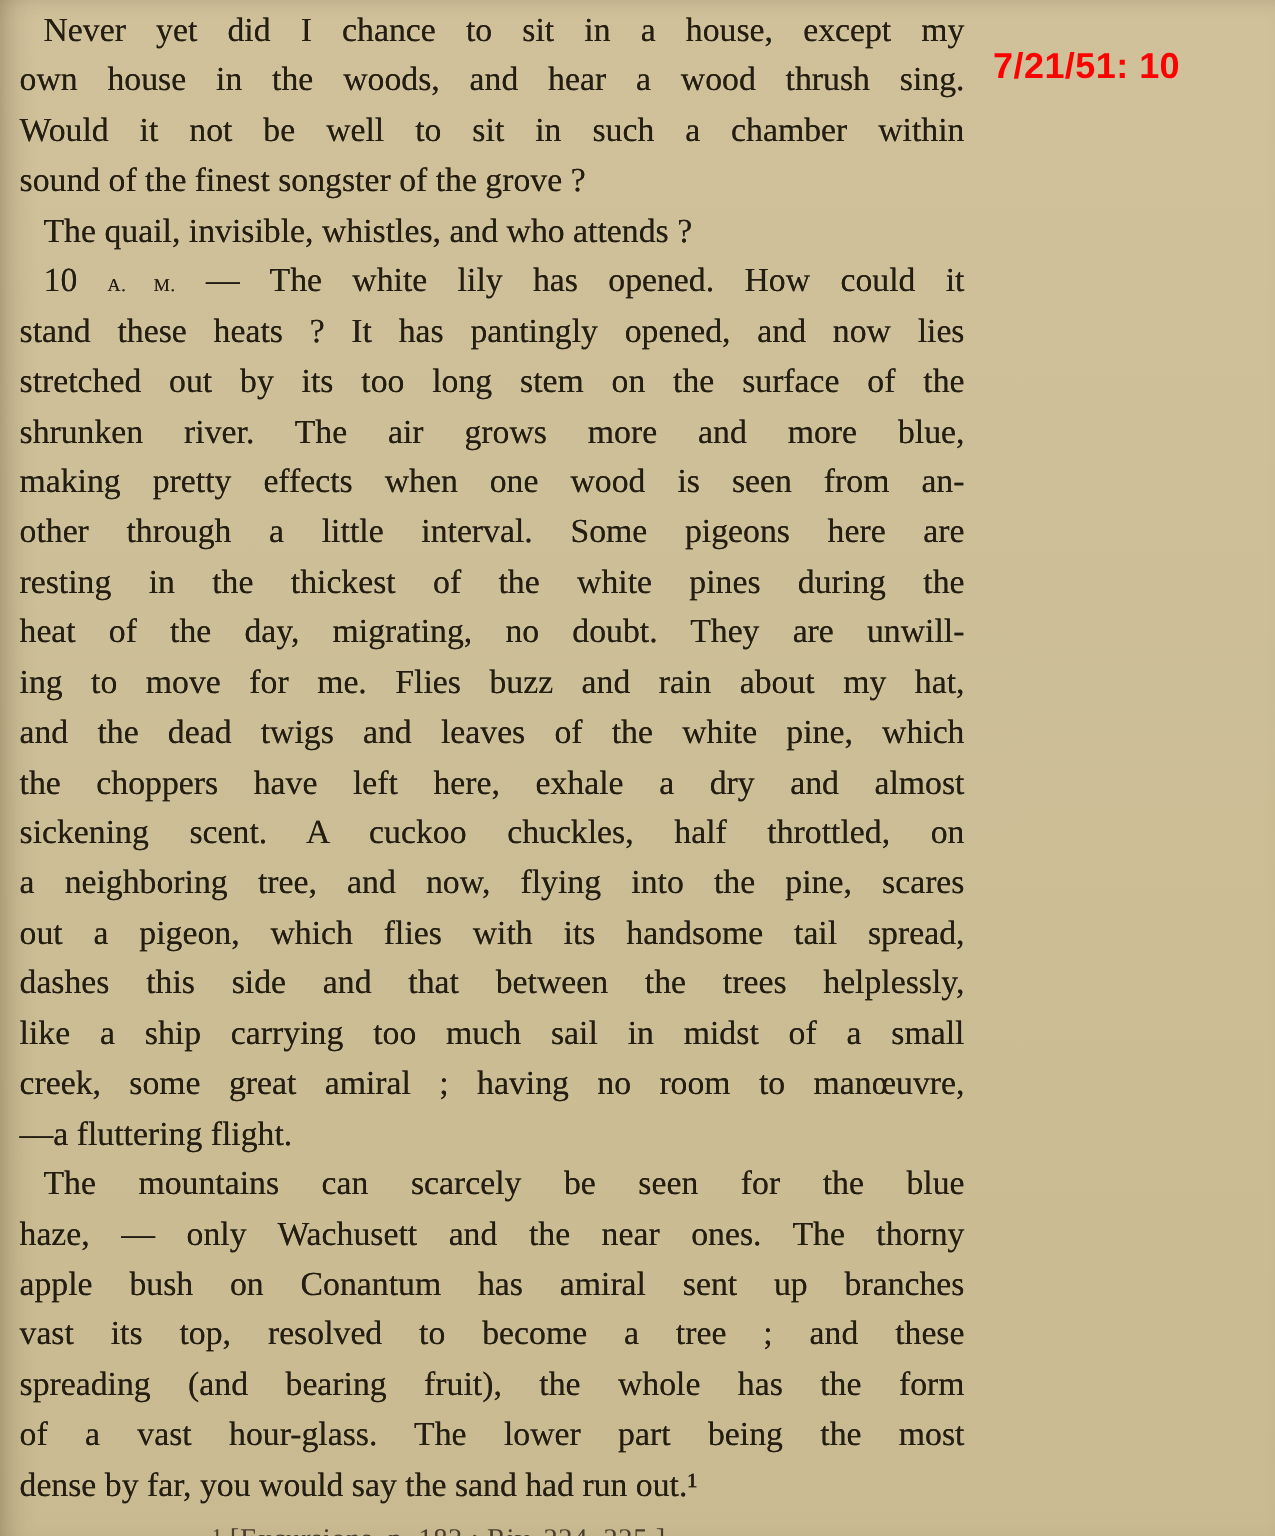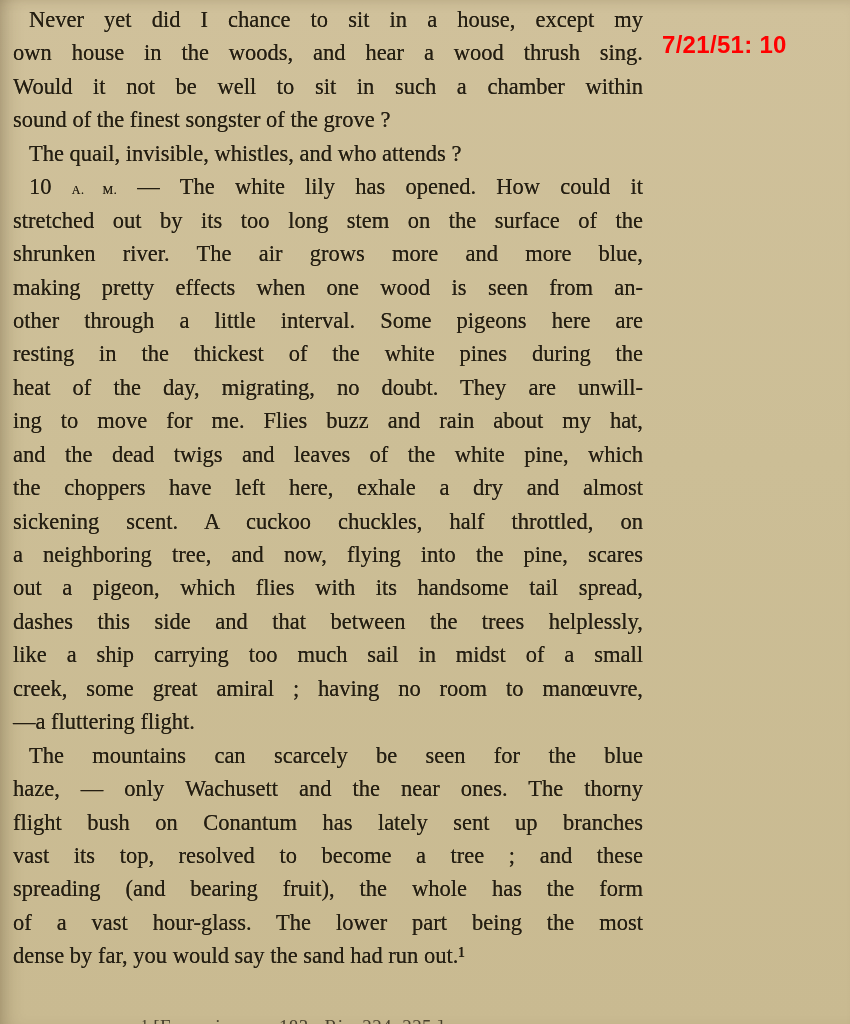--- a/index.html
+++ b/index.html
@@ -86,41 +86,42 @@
         <div class="line first">Never yet did I chance to sit in a house, except my</div>
         <div class="line">own house in the woods, and hear a wood thrush sing.</div>
         <div class="line">Would it not be well to sit in such a chamber within</div>
         <div class="line last">sound of the finest songster of the grove ?</div>
       </div>
       <div class="para">
         <div class="line first last">The quail, invisible, whistles, and who attends ?</div>
       </div>
       <div class="para">
         <div class="line first">10 <span class="sc">A. M.</span> — The white lily has opened. How could it</div>
+        <div class="line">stand these heats ? It has pantingly opened, and now lies</div>
         <div class="line">stretched out by its too long stem on the surface of the</div>
         <div class="line">shrunken river. The air grows more and more blue,</div>
         <div class="line">making pretty effects when one wood is seen from an-</div>
         <div class="line">other through a little interval. Some pigeons here are</div>
         <div class="line">resting in the thickest of the white pines during the</div>
         <div class="line">heat of the day, migrating, no doubt. They are unwill-</div>
         <div class="line">ing to move for me. Flies buzz and rain about my hat,</div>
         <div class="line">and the dead twigs and leaves of the white pine, which</div>
         <div class="line">the choppers have left here, exhale a dry and almost</div>
         <div class="line">sickening scent. A cuckoo chuckles, half throttled, on</div>
         <div class="line">a neighboring tree, and now, flying into the pine, scares</div>
         <div class="line">out a pigeon, which flies with its handsome tail spread,</div>
         <div class="line">dashes this side and that between the trees helplessly,</div>
         <div class="line">like a ship carrying too much sail in midst of a small</div>
         <div class="line">creek, some great amiral ; having no room to manœuvre,</div>
         <div class="line last">—a fluttering flight.</div>
       </div>
       <div class="para">
         <div class="line first">The mountains can scarcely be seen for the blue</div>
         <div class="line">haze, — only Wachusett and the near ones. The thorny</div>
-        <div class="line">flight bush on Conantum has lately sent up branches</div>
+        <div class="line">apple bush on Conantum has amiral sent up branches</div>
         <div class="line">vast its top, resolved to become a tree ; and these</div>
         <div class="line">spreading (and bearing fruit), the whole has the form</div>
         <div class="line">of a vast hour-glass. The lower part being the most</div>
         <div class="line last">dense by far, you would say the sand had run out.¹</div>
       </div>
     </div>
 
   <div class="annotation">7/21/51: 10</div>
 
   <div class="footnote-partial">¹ [Excursions, p. 183 ; Riv. 224, 225.]</div>

